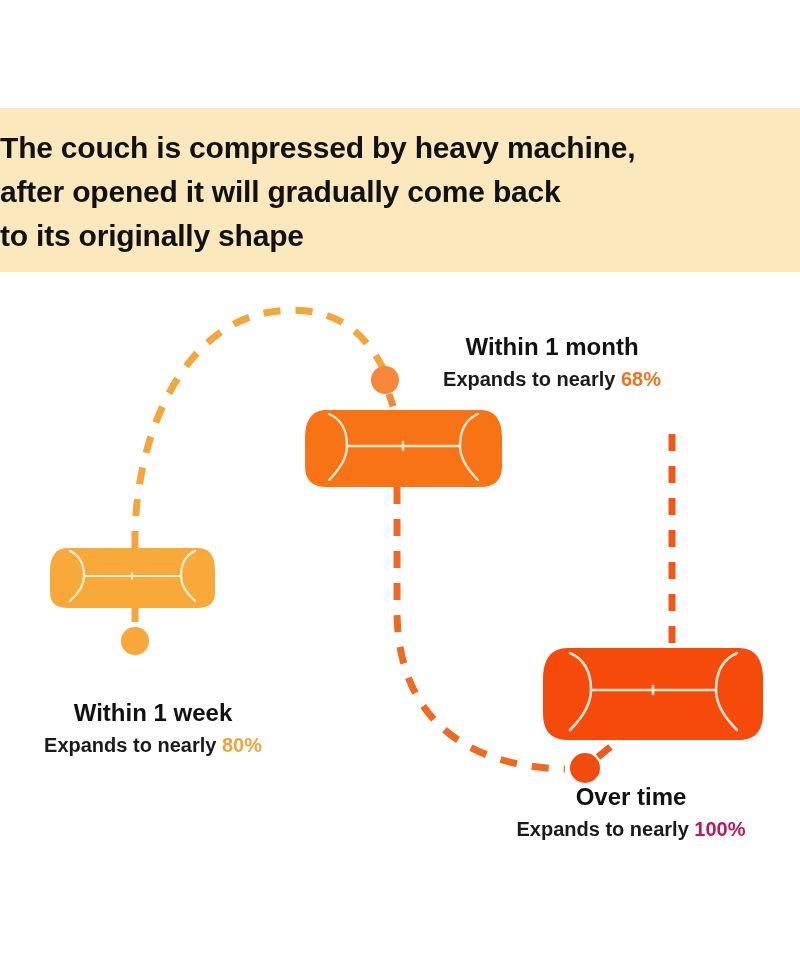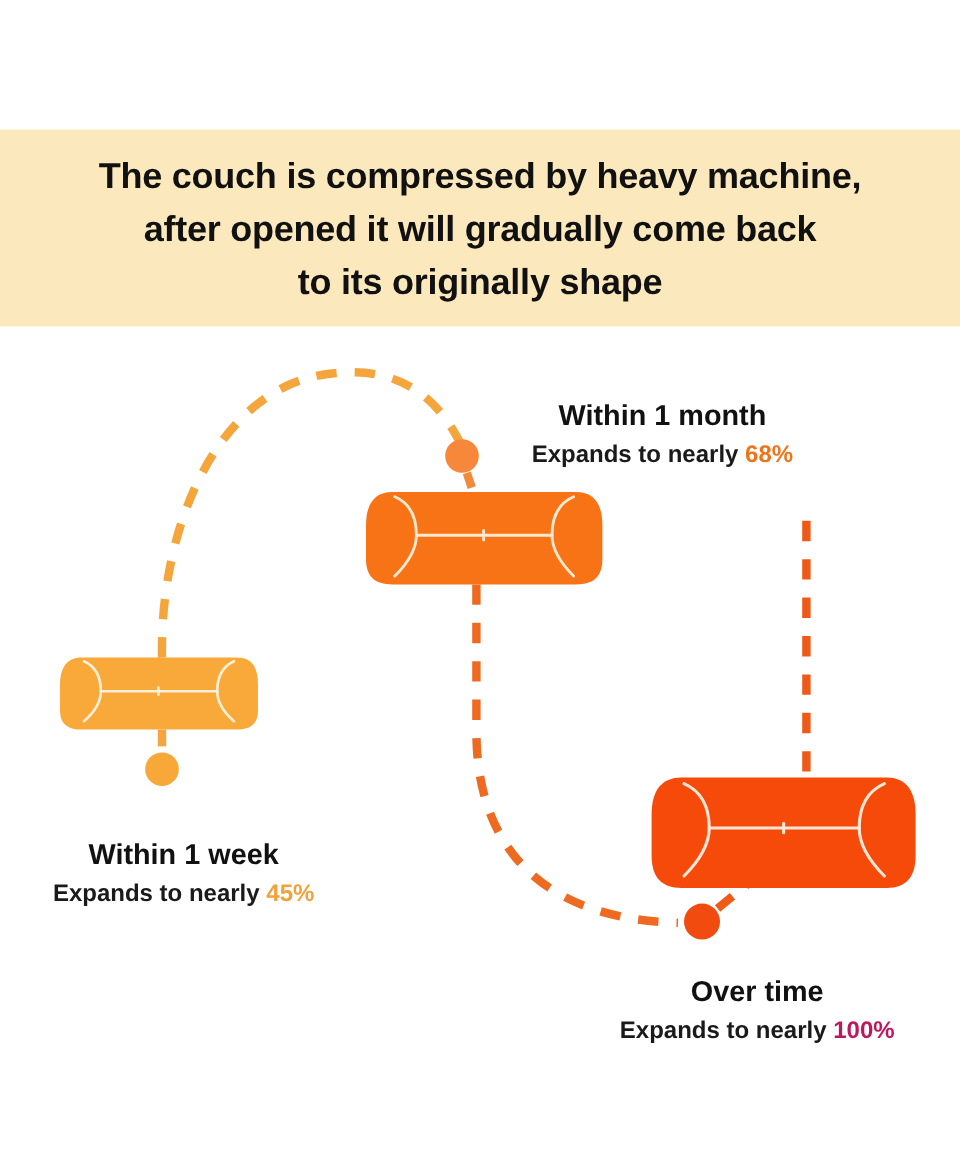--- a/index.html
+++ b/index.html
@@ -26,21 +26,21 @@
   
   #header-banner {
     position: absolute;
     left: 0;
     top: 108px;
     width: 800px;
     height: 164px;
     background: #fbe9bd;
     display: flex;
     flex-direction: column;
-    align-items: center;
+    align-items: flex-start;
     justify-content: center;
     box-sizing: border-box;
     padding-top: 4px;
   }
   #header-banner .hline {
     color: #111111;
     font-size: 30px;
     font-weight: bold;
     line-height: 44px;
     letter-spacing: -0.2px;
@@ -75,21 +75,21 @@
     font-weight: bold;
     color: #1a1a1a;
     margin-top: 4px;
   }
   .caption .cap-pct {
     font-weight: bold;
   }
 
   #caption-week  { left: 0px;   top: 698px; width: 306px; }
   #caption-month { left: 398px; top: 332px; width: 308px; }
-  #caption-over  { left: 462px; top: 812px; width: 338px; }
+  #caption-over  { left: 462px; top: 782px; width: 338px; }
 </style>
 </head>
 <body>
 
 <div id="stage">
 
   <div id="header-banner">
     <span class="hline">The couch is compressed by heavy machine,</span>
     <span class="hline">after opened it will gradually come back</span>
     <span class="hline">to its originally shape</span>
@@ -162,21 +162,21 @@
       <path d="M 653,686 L 653,694" fill="none" stroke="#fde6d5" stroke-width="2.6" stroke-linecap="round"></path>
     </g>
 
     <circle cx="135" cy="641" r="14" fill="#f7a838"></circle>
     <circle cx="385" cy="380" r="14" fill="#f7873a"></circle>
     <circle cx="585" cy="768" r="15" fill="#f24b10"></circle>
   </svg>
 
   <div class="caption" id="caption-week">
     <span class="cap-title">Within 1 week</span>
-    <span class="cap-sub"><span>Expands to nearly </span><span class="cap-pct" style="color:#f1a33a">45%</span></span>
+    <span class="cap-sub"><span>Expands to nearly </span><span class="cap-pct" style="color:#f1a33a">80%</span></span>
   </div>
 
   <div class="caption" id="caption-month">
     <span class="cap-title">Within 1 month</span>
     <span class="cap-sub"><span>Expands to nearly </span><span class="cap-pct" style="color:#ef7419">68%</span></span>
   </div>
 
   <div class="caption" id="caption-over">
     <span class="cap-title">Over time</span>
     <span class="cap-sub"><span>Expands to nearly </span><span class="cap-pct" style="color:#be185d">100%</span></span>

